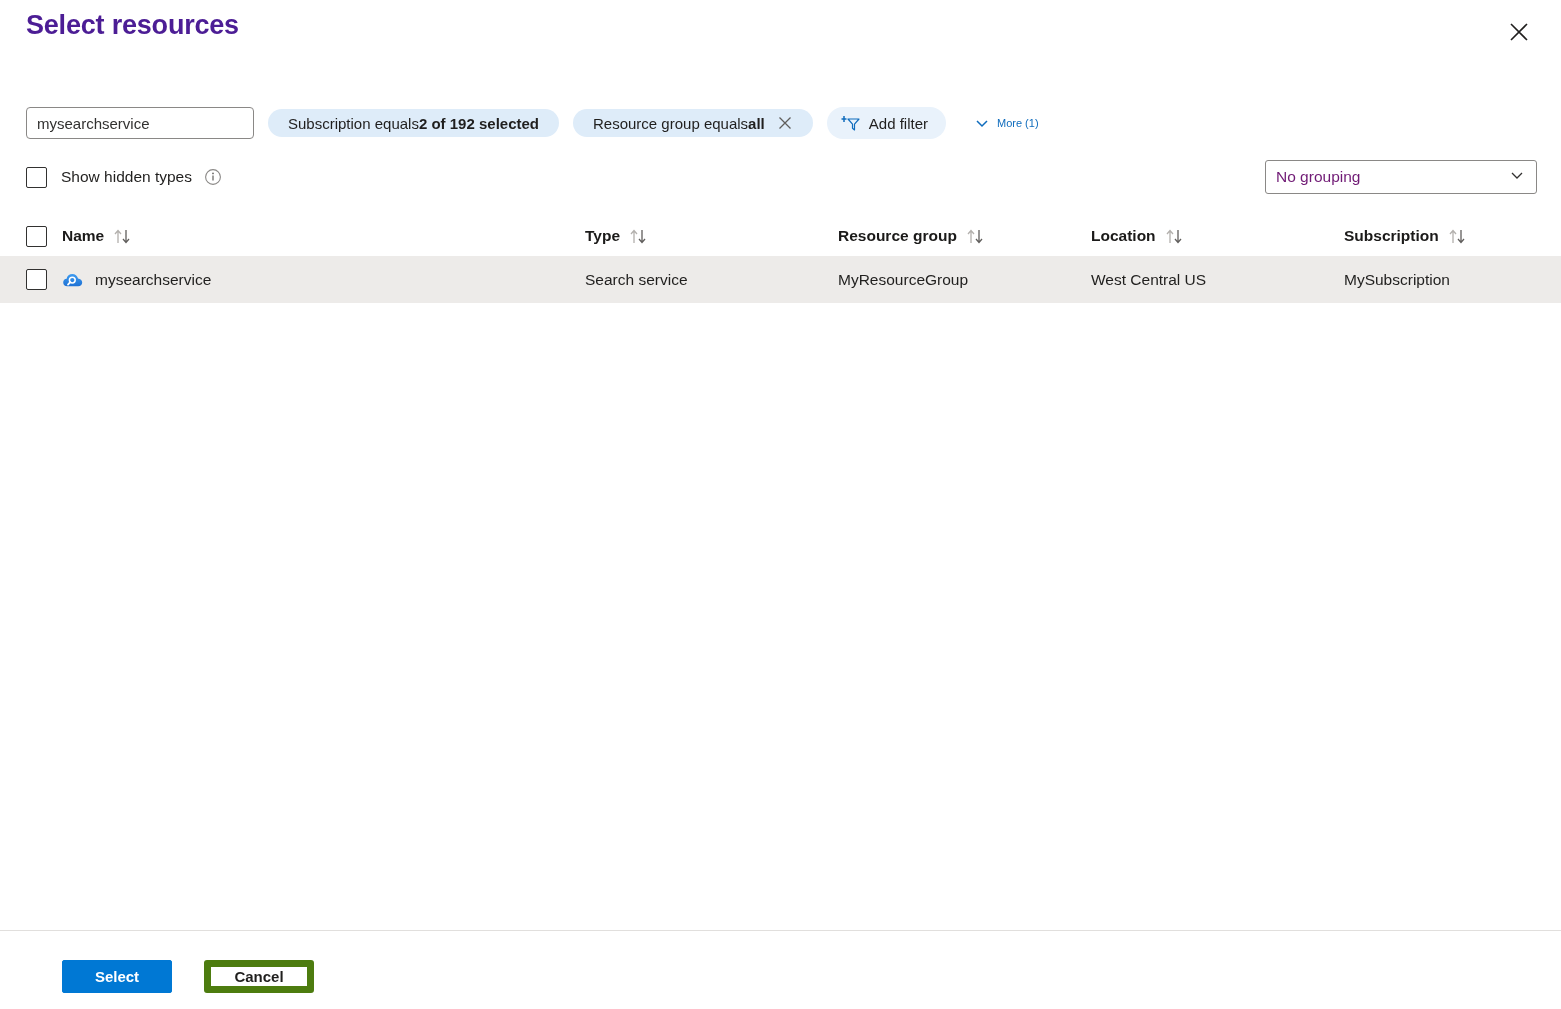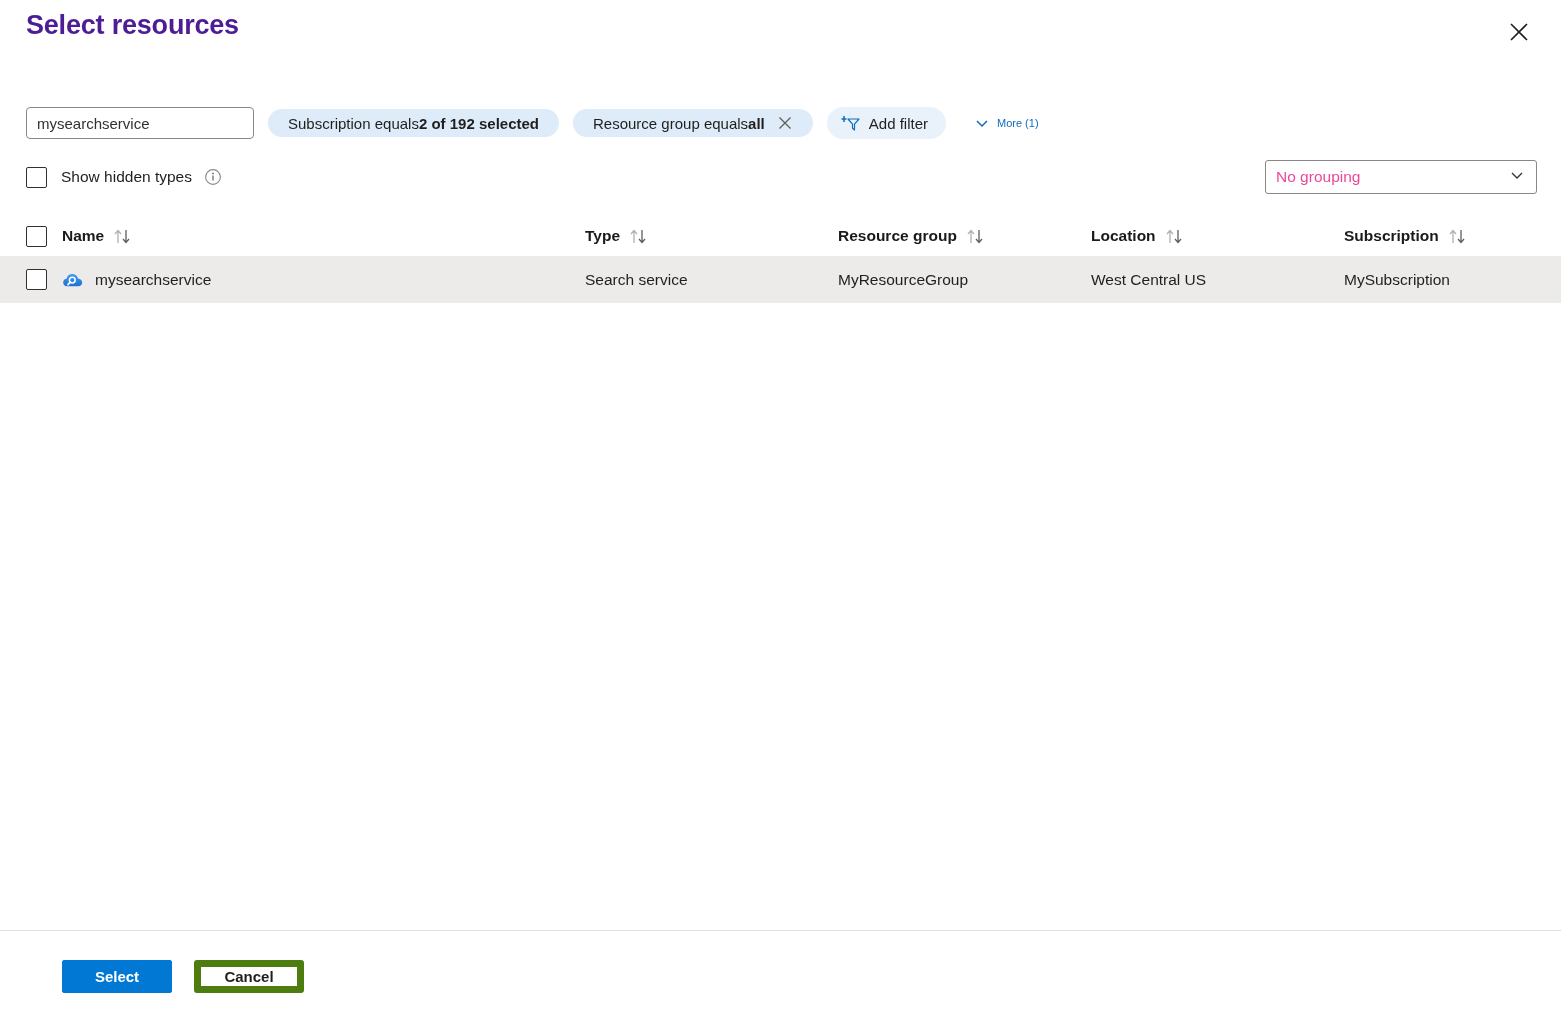--- a/index.html
+++ b/index.html
@@ -164,21 +164,21 @@
     border: 1px solid #8a8886;
     border-radius: 3px;
     background: #ffffff;
     display: flex;
     align-items: center;
     padding: 0 10px;
     cursor: pointer;
   }
   .grouping-select .sel-value {
     font-size: 15.5px;
-    color: #ec4899;
+    color: #701a75;
     flex: 1;
     white-space: nowrap;
   }
 
   
   .res-table {
     position: absolute;
     left: 0;
     right: 0;
     top: 216px;
@@ -241,21 +241,21 @@
     top: 930px;
     height: 1px;
     background: #e1dfdd;
   }
   .footer {
     position: absolute;
     left: 26px;
     top: 960px;
     display: flex;
     align-items: center;
-    gap: 22px;
+    gap: 32px;
     padding-left: 36px;
   }
   .btn {
     height: 33px;
     min-width: 110px;
     border-radius: 2px;
     font-family: "Liberation Sans", sans-serif;
     font-size: 15px;
     font-weight: 600;
     cursor: pointer;

